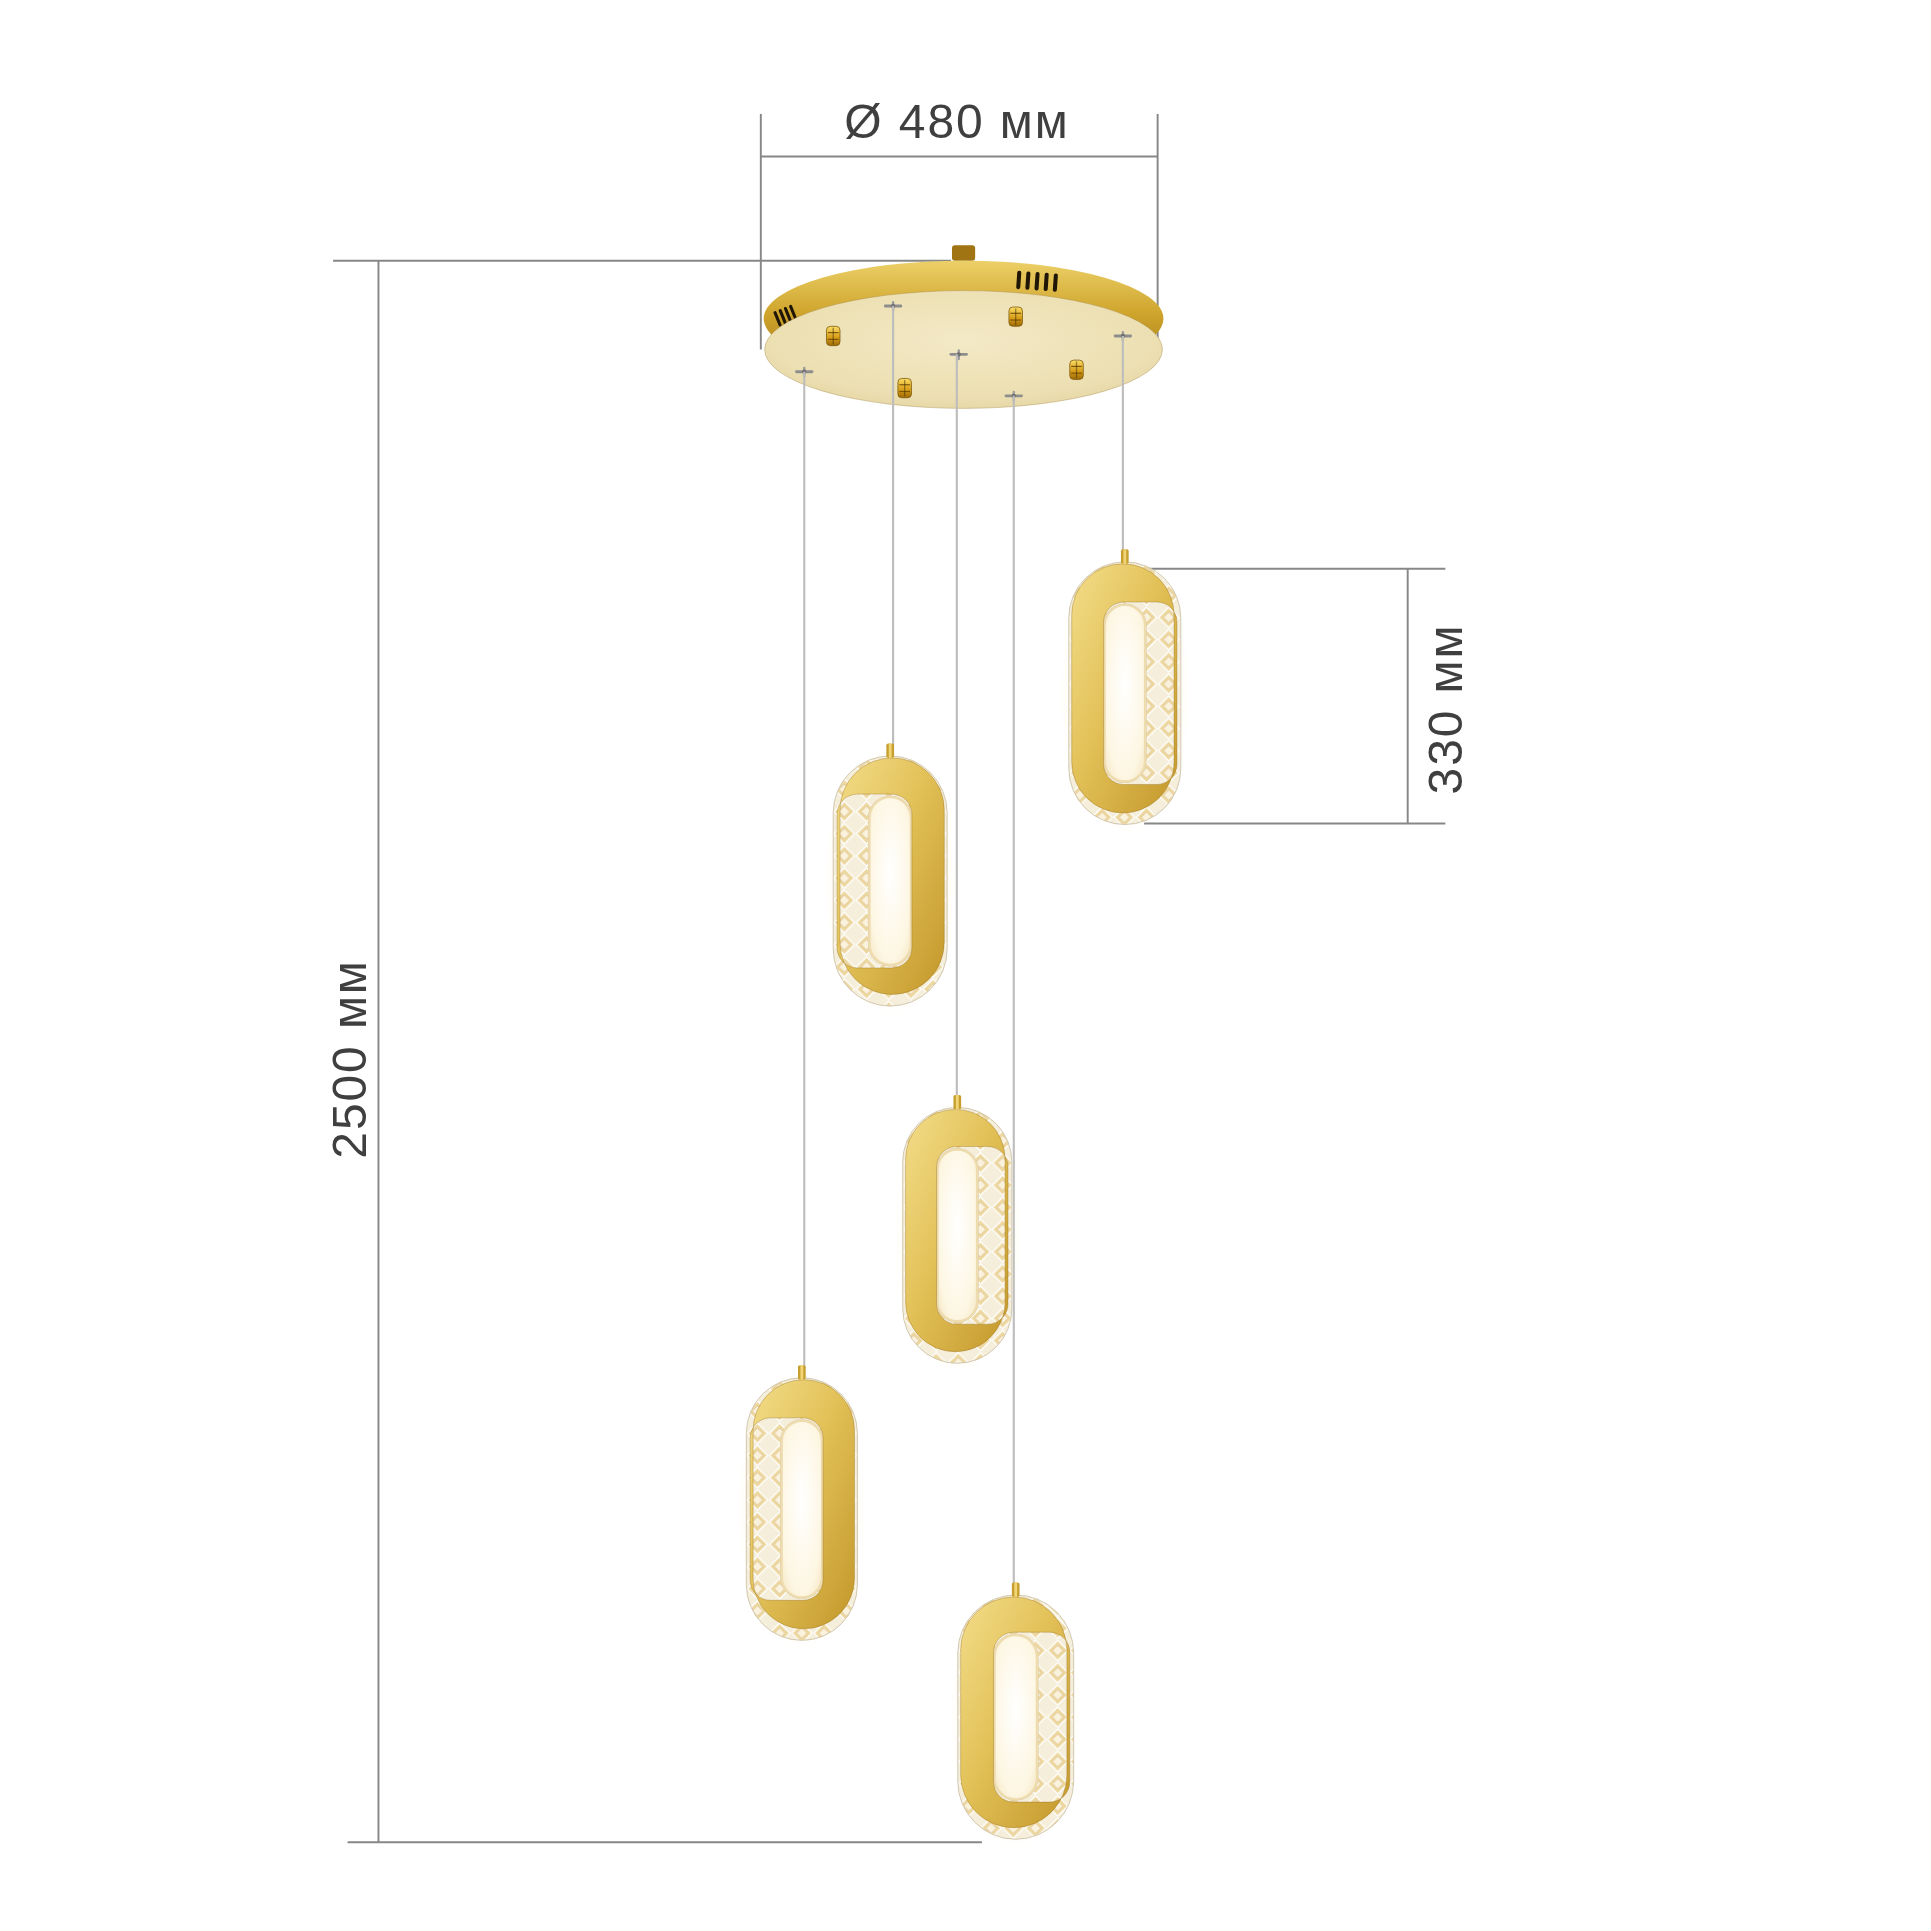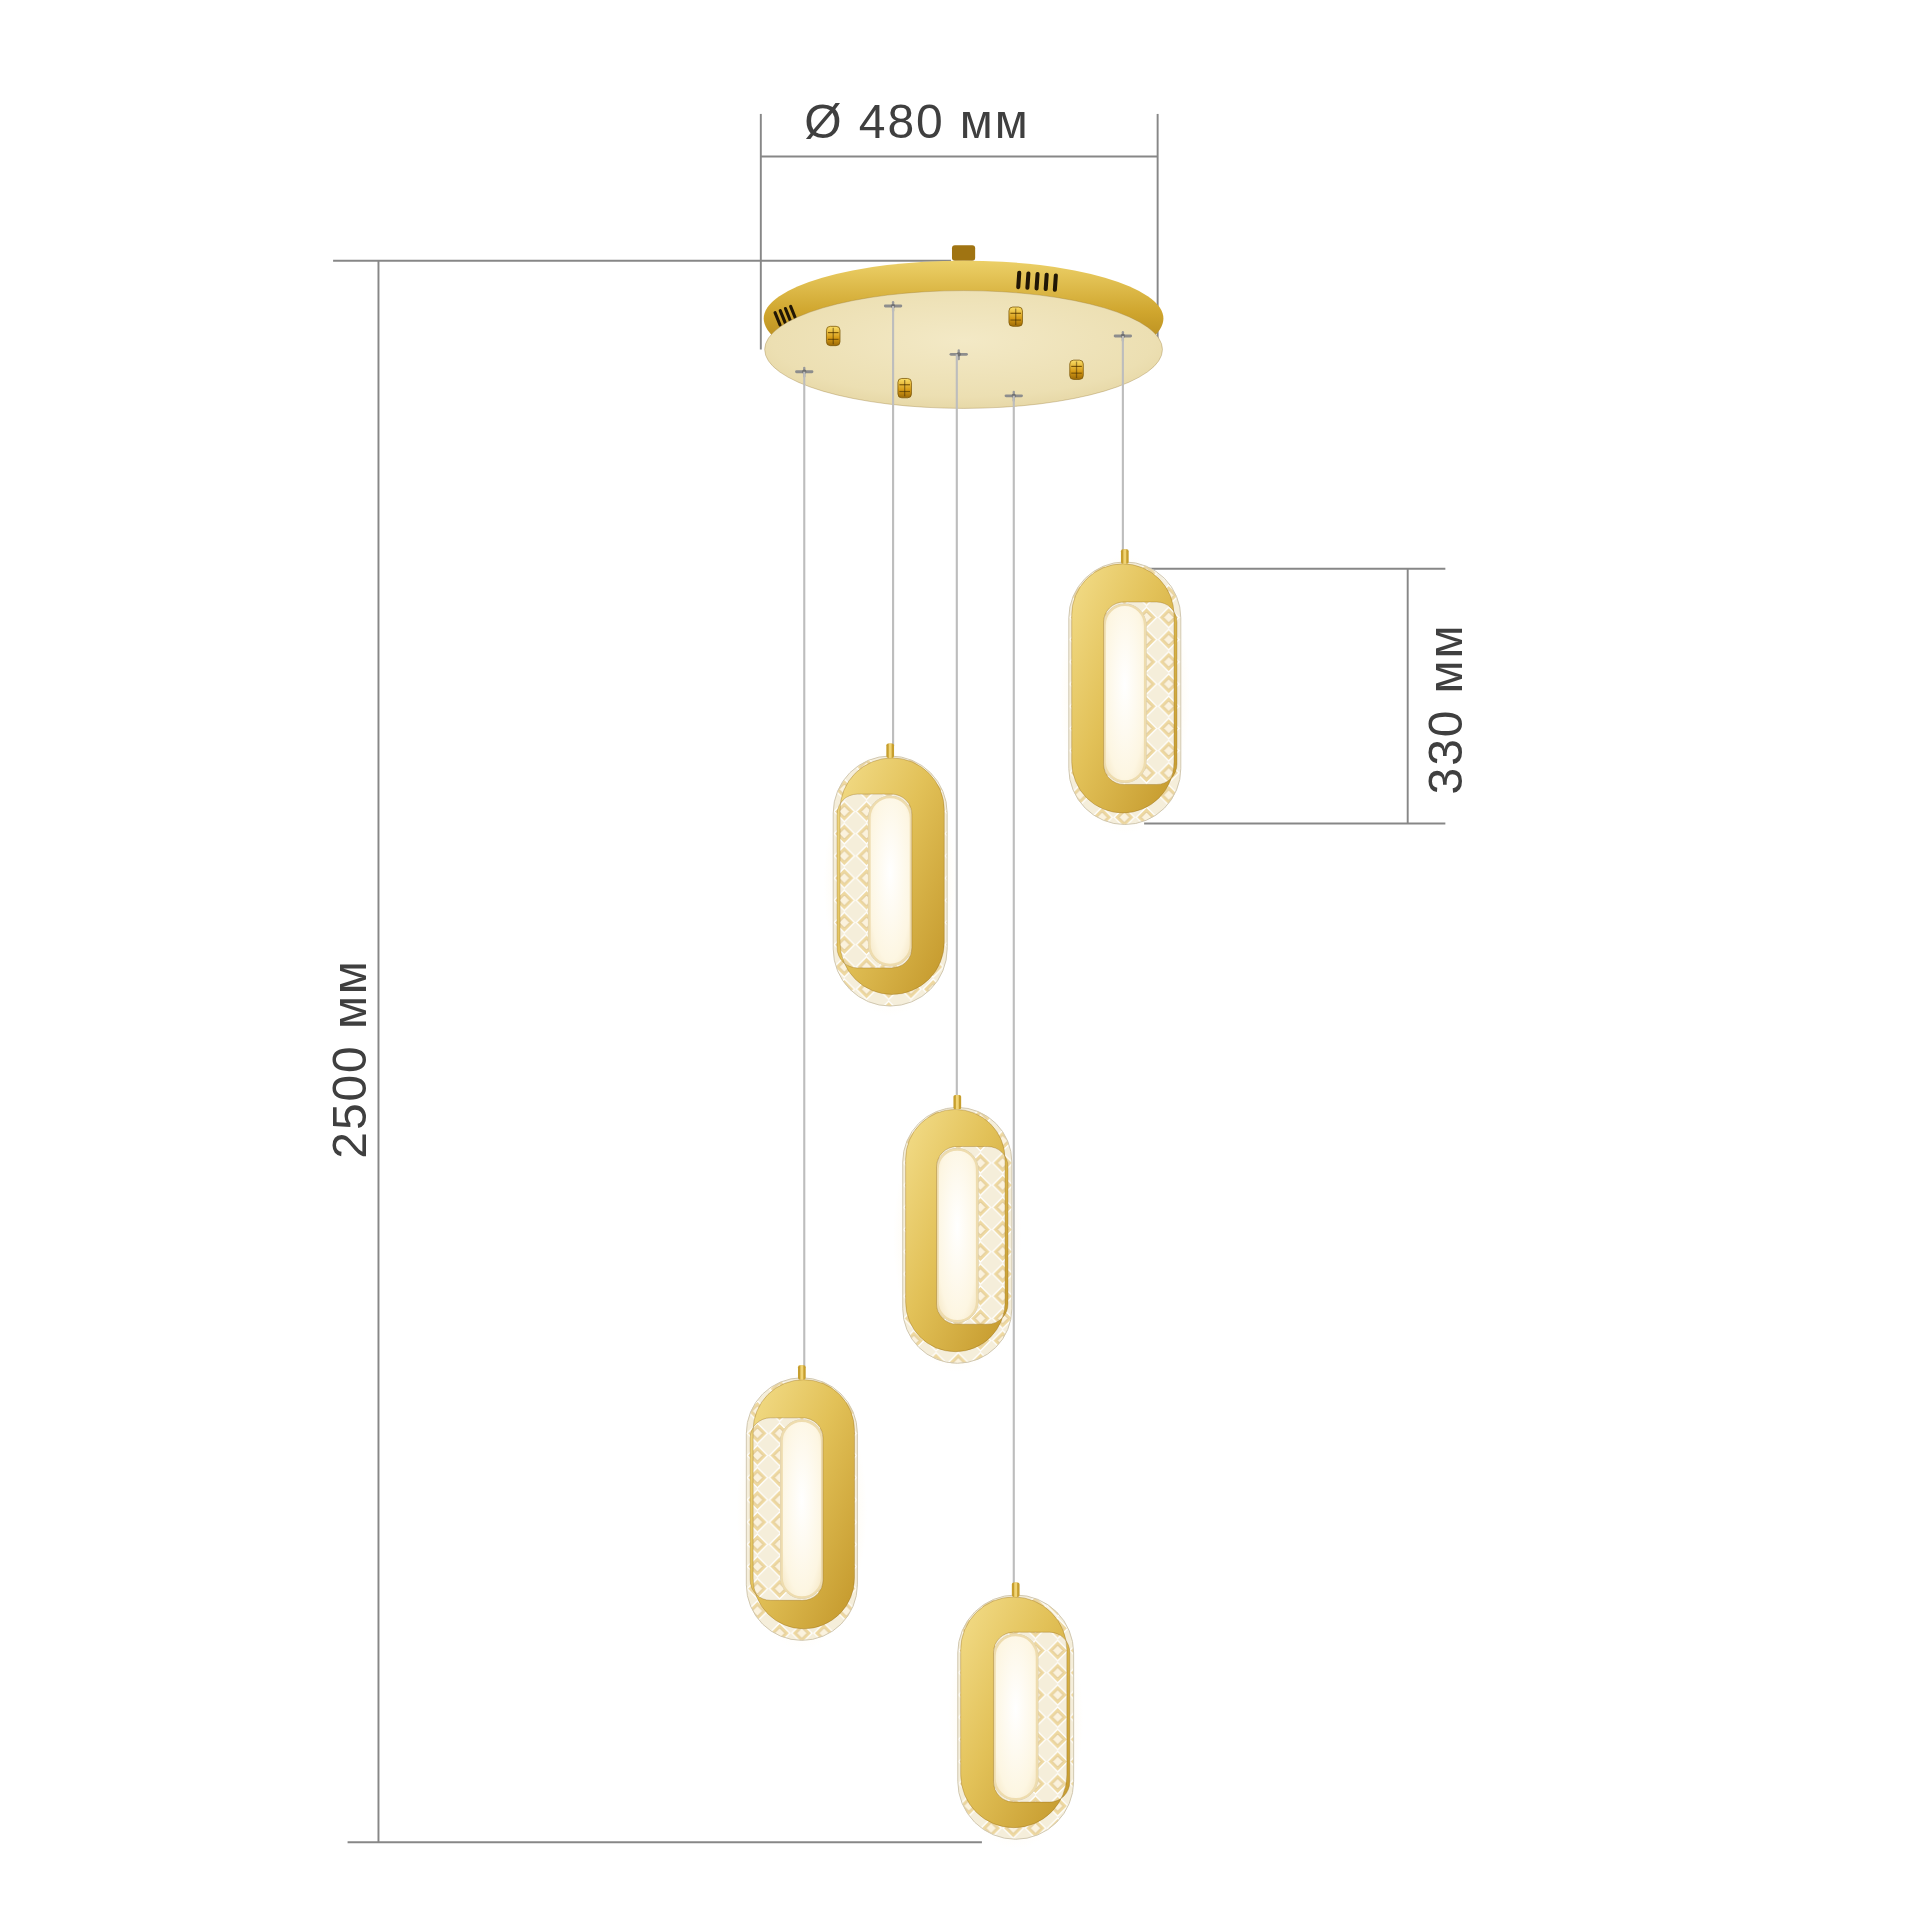--- a/index.html
+++ b/index.html
@@ -190,19 +190,19 @@
           <path d="M -10 62 A 70 70 0 0 1 130 62 L 130 193 A 70 70 0 0 1 -10 193 Z" fill="url(#glowG)" opacity="0.65"></path>
           <path d="M 0 60 A 60 60 0 0 1 120 60 L 120 193 A 60 60 0 0 1 0 193 Z M 37 63.5 A 23 23 0 0 1 83 63.5 L 83 189.5 A 23 23 0 0 1 37 189.5 Z" fill-rule="evenodd" fill="url(#cr)" stroke="#cfc6ae" stroke-width="1"></path>
           <path d="M 38 63.5 A 22 22 0 0 1 82 63.5 L 82 189.5 A 22 22 0 0 1 38 189.5 Z" fill="url(#holeG)" stroke="#eedcae" stroke-width="2.5"></path>
           <path d="M 3 57 A 55 55 0 0 1 113 57 L 113 186 A 55 55 0 0 1 3 186 Z M 58 38.5 L 95 38.5 A 21 21 0 0 1 116 59.5 L 116 193.5 A 21 21 0 0 1 95 214.5 L 58 214.5 A 21 21 0 0 1 37 193.5 L 37 59.5 A 21 21 0 0 1 58 38.5 Z" fill-rule="evenodd" fill="url(#goldP)" stroke="rgba(140,100,20,0.35)" stroke-width="1"></path>
           <rect x="56" y="-13" width="8" height="15" rx="2" fill="#c79f2e"></rect>
           <rect x="58.5" y="-13" width="3" height="15" fill="rgba(255,230,140,0.75)"></rect>
         </g>
       </g>
     </svg>
 
-  <div class="dim-label" style="left: 917px; top: 122px;">Ø 480 мм</div>
+  <div class="dim-label" style="left: 957px; top: 122px;">Ø 480 мм</div>
 
   <div class="dim-label rot" style="left: 350px; top: 1059px;">2500 мм</div>
 
   <div class="dim-label rot" style="left: 1446px; top: 709px;">330 мм</div>
 </div>
 
 
 </body></html>

